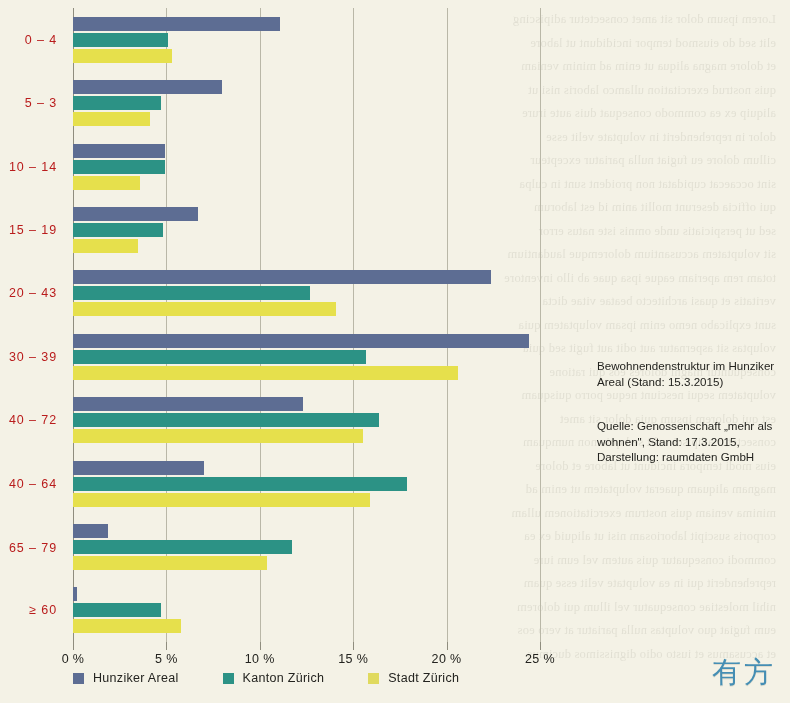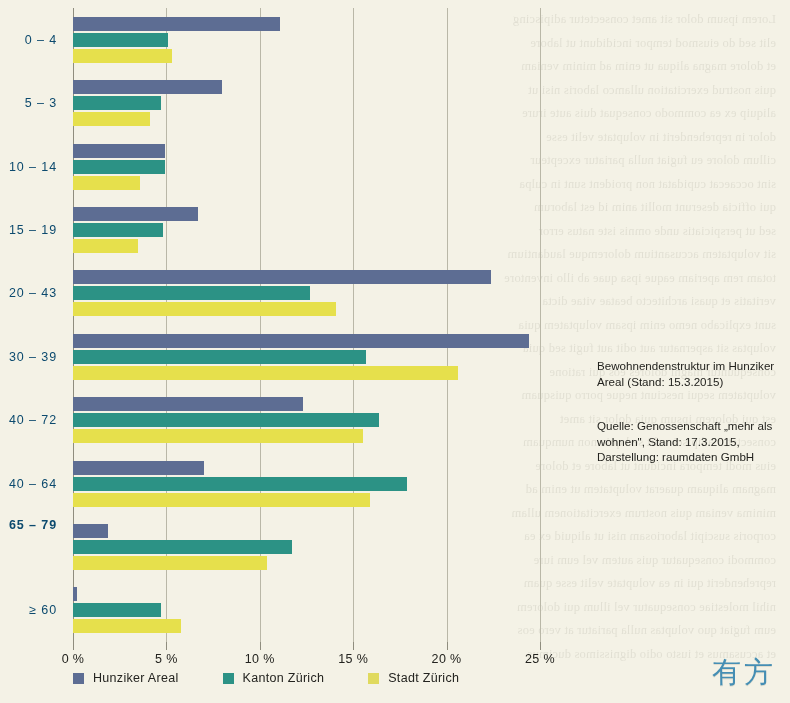--- a/index.html
+++ b/index.html
@@ -50,21 +50,21 @@
   .cat-labels {
     position: absolute;
     left: 0; top: 8px;
     width: 66px; height: 634px;
   }
   .cat-label {
     position: absolute;
     right: 9px;
     text-align: center;
     font-size: 12.5px;
-    color: #0c4a6e;
+    color: #b91c1c;
     letter-spacing: 0.9px;
     transform: translateY(-50%);
     white-space: nowrap;
   }
 
   .bar {
     position: absolute;
     left: 0;
     height: 14px;
   }
@@ -186,21 +186,21 @@
 
   <div class="cat-labels">
       <div class="cat-label" style="top: 31.7px;">0 – 4</div>
       <div class="cat-label" style="top: 95.1px;">5 – 3</div>
       <div class="cat-label" style="top: 158.5px;">10 – 14</div>
       <div class="cat-label" style="top: 221.9px;">15 – 19</div>
       <div class="cat-label" style="top: 285.3px;">20 – 43</div>
       <div class="cat-label" style="top: 348.7px;">30 – 39</div>
       <div class="cat-label" style="top: 412.1px;">40 – 72</div>
       <div class="cat-label" style="top: 475.5px;">40 – 64</div>
-      <div class="cat-label" style="top: 517px; font-weight: bold;">65 – 79</div>
+      <div class="cat-label" style="top: 540px;">65 – 79</div>
       <div class="cat-label" style="top: 602.3px;">≥ 60</div>
     </div>
 
   <div class="plot-area">
       <div class="gridline axis-zero" style="left: 0px;"></div>
       <div class="gridline" style="left: 93.4px;"></div>
       <div class="gridline" style="left: 186.8px;"></div>
       <div class="gridline" style="left: 280.2px;"></div>
       <div class="gridline" style="left: 373.6px;"></div>
       <div class="gridline" style="left: 467px;"></div>

